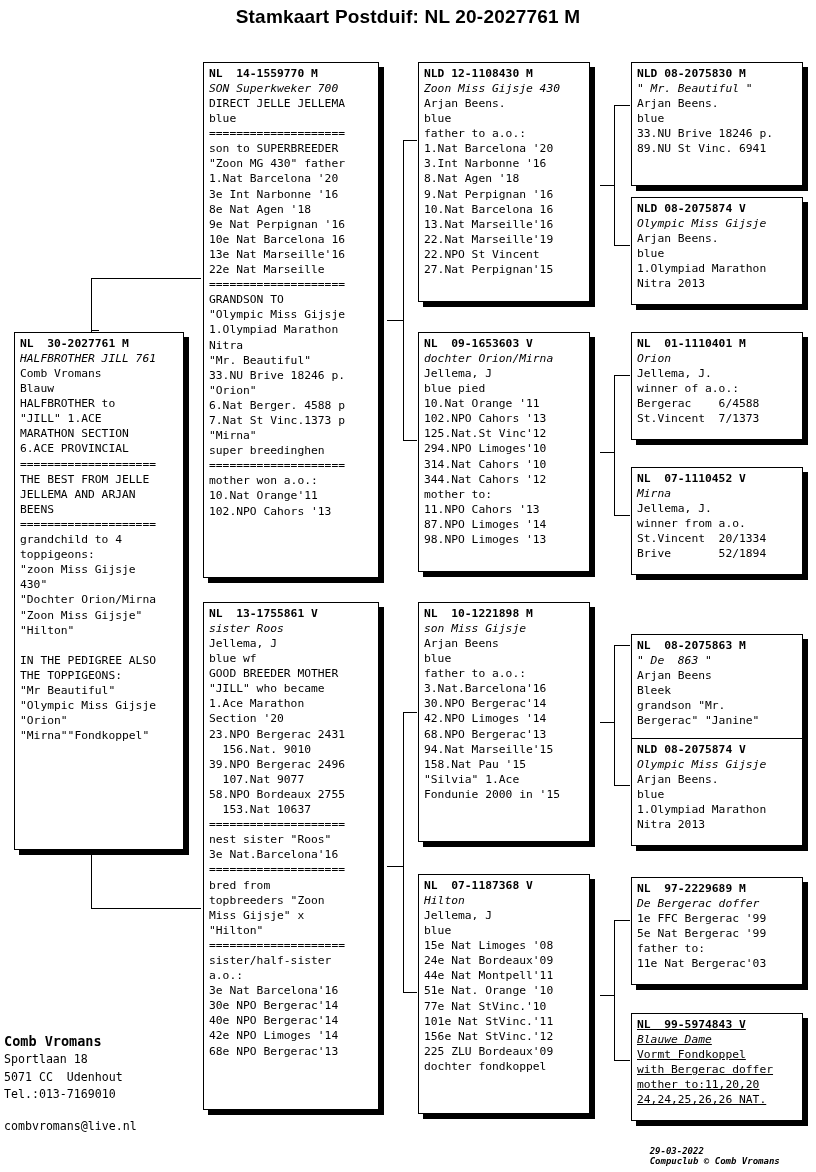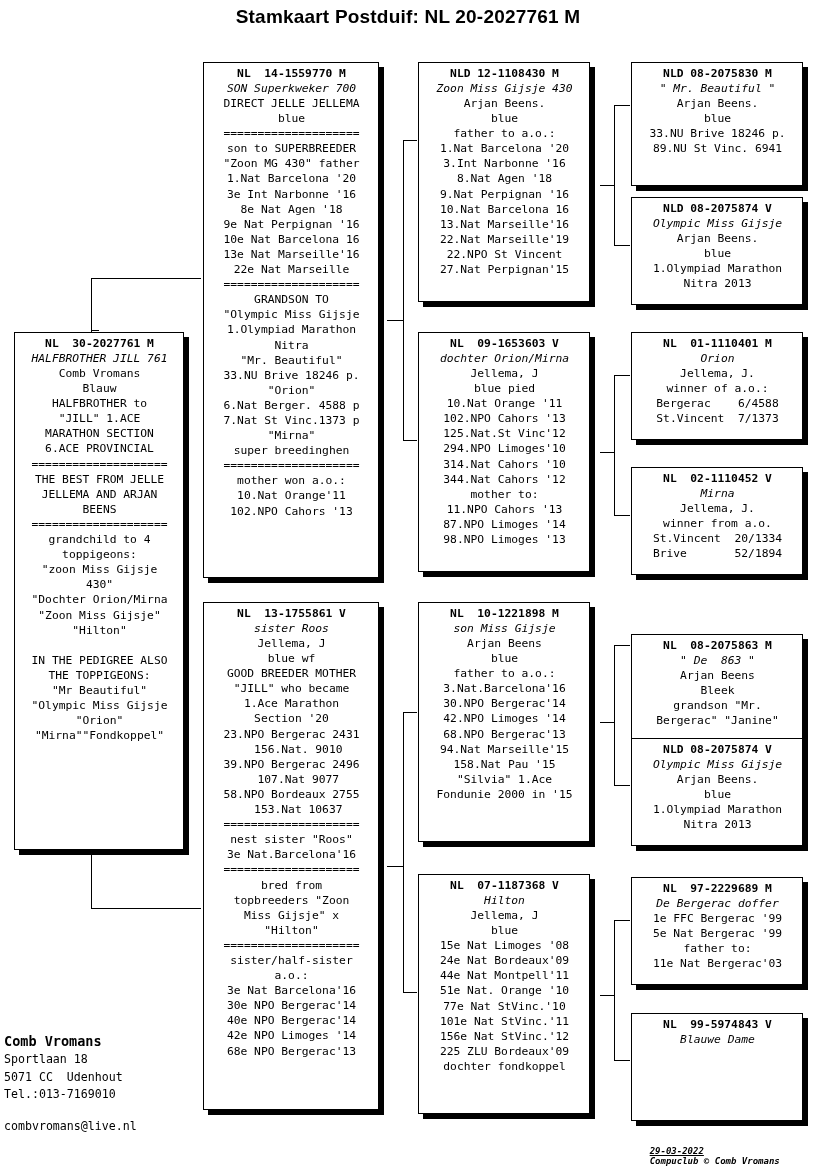--- a/index.html
+++ b/index.html
@@ -31,21 +31,20 @@
 
   
   .pbox {
     position: absolute;
     box-sizing: border-box;
     background: #ffffff;
     border: 1px solid #000000;
     box-shadow: 5px 5px 0 0 #000000;
     padding: 3px 4px 2px 5px;
     overflow: hidden;
-    text-align: center;
   }
   .pbox .ring {
     font-size: 11.3px;
     font-weight: bold;
     line-height: 15px;
     white-space: pre;
     color: #000;
     letter-spacing: 0px;
   }
   .pbox .nick {
@@ -98,21 +97,21 @@
     position: absolute;
     left: 628px;
     top: 1136px;
     width: 188px;
     font-size: 9px;
     font-style: italic;
     font-weight: bold;
     white-space: pre;
     color: #000;
   }
-  #credits .cdate { margin-right: 8px; text-decoration: underline; }
+  #credits .cdate { margin-right: 8px; }
 </style>
 </head>
 <body>
 
 <div id="page">
 
   <div id="page-title">Stamkaart Postduif: NL  20-2027761 M</div>
 
   <div class="conn v" style="left:91px; top:278px; height:630px;"></div>
   <div class="conn h" style="left:91px; top:278px; width:110px;"></div>
@@ -332,21 +331,21 @@
   <div class="pbox" style="left:631px; top:332px; width:172px; height:108px;">
     <div class="ring">NL  01-1110401 M</div>
     <div class="nick">Orion</div>
     <div class="lines">Jellema, J.
 winner of a.o.:
 Bergerac    6/4588
 St.Vincent  7/1373</div>
   </div>
 
   <div class="pbox" style="left:631px; top:467px; width:172px; height:108px;">
-    <div class="ring">NL  02-1110452 V</div>
+    <div class="ring">NL  07-1110452 V</div>
     <div class="nick">Mirna</div>
     <div class="lines">Jellema, J.
 winner from a.o.
 St.Vincent  20/1334
 Brive       52/1894</div>
   </div>
 
   <div class="pbox" style="left:631px; top:634px; width:172px; height:108px;">
     <div class="ring">NL  08-2075863 M</div>
     <div class="nick">" De  863 "</div>
@@ -367,23 +366,27 @@
 
   <div class="pbox" style="left:631px; top:877px; width:172px; height:108px;">
     <div class="ring">NL  97-2229689 M</div>
     <div class="nick">De Bergerac doffer</div>
     <div class="lines">1e FFC Bergerac '99
 5e Nat Bergerac '99
 father to:
 11e Nat Bergerac'03</div>
   </div>
 
-  <div class="pbox" style="left:631px; top:1013px; width:172px; height:108px;">
+  <div class="pbox" style="left:631px; top:1013px; width:172px; height:108px;text-decoration:underline;">
     <div class="ring">NL  99-5974843 V</div>
     <div class="nick">Blauwe Dame</div>
+    <div class="lines">Vormt Fondkoppel
+with Bergerac doffer
+mother to:11,20,20
+24,24,25,26,26 NAT.</div>
   </div>
 
   <div id="owner">
     <div class="oname">Comb Vromans</div>
     <div class="oline">Sportlaan 18</div>
     <div class="oline">5071 CC  Udenhout</div>
     <div class="oline">Tel.:013-7169010</div>
     <div class="omail">combvromans@live.nl</div>
   </div>
 

